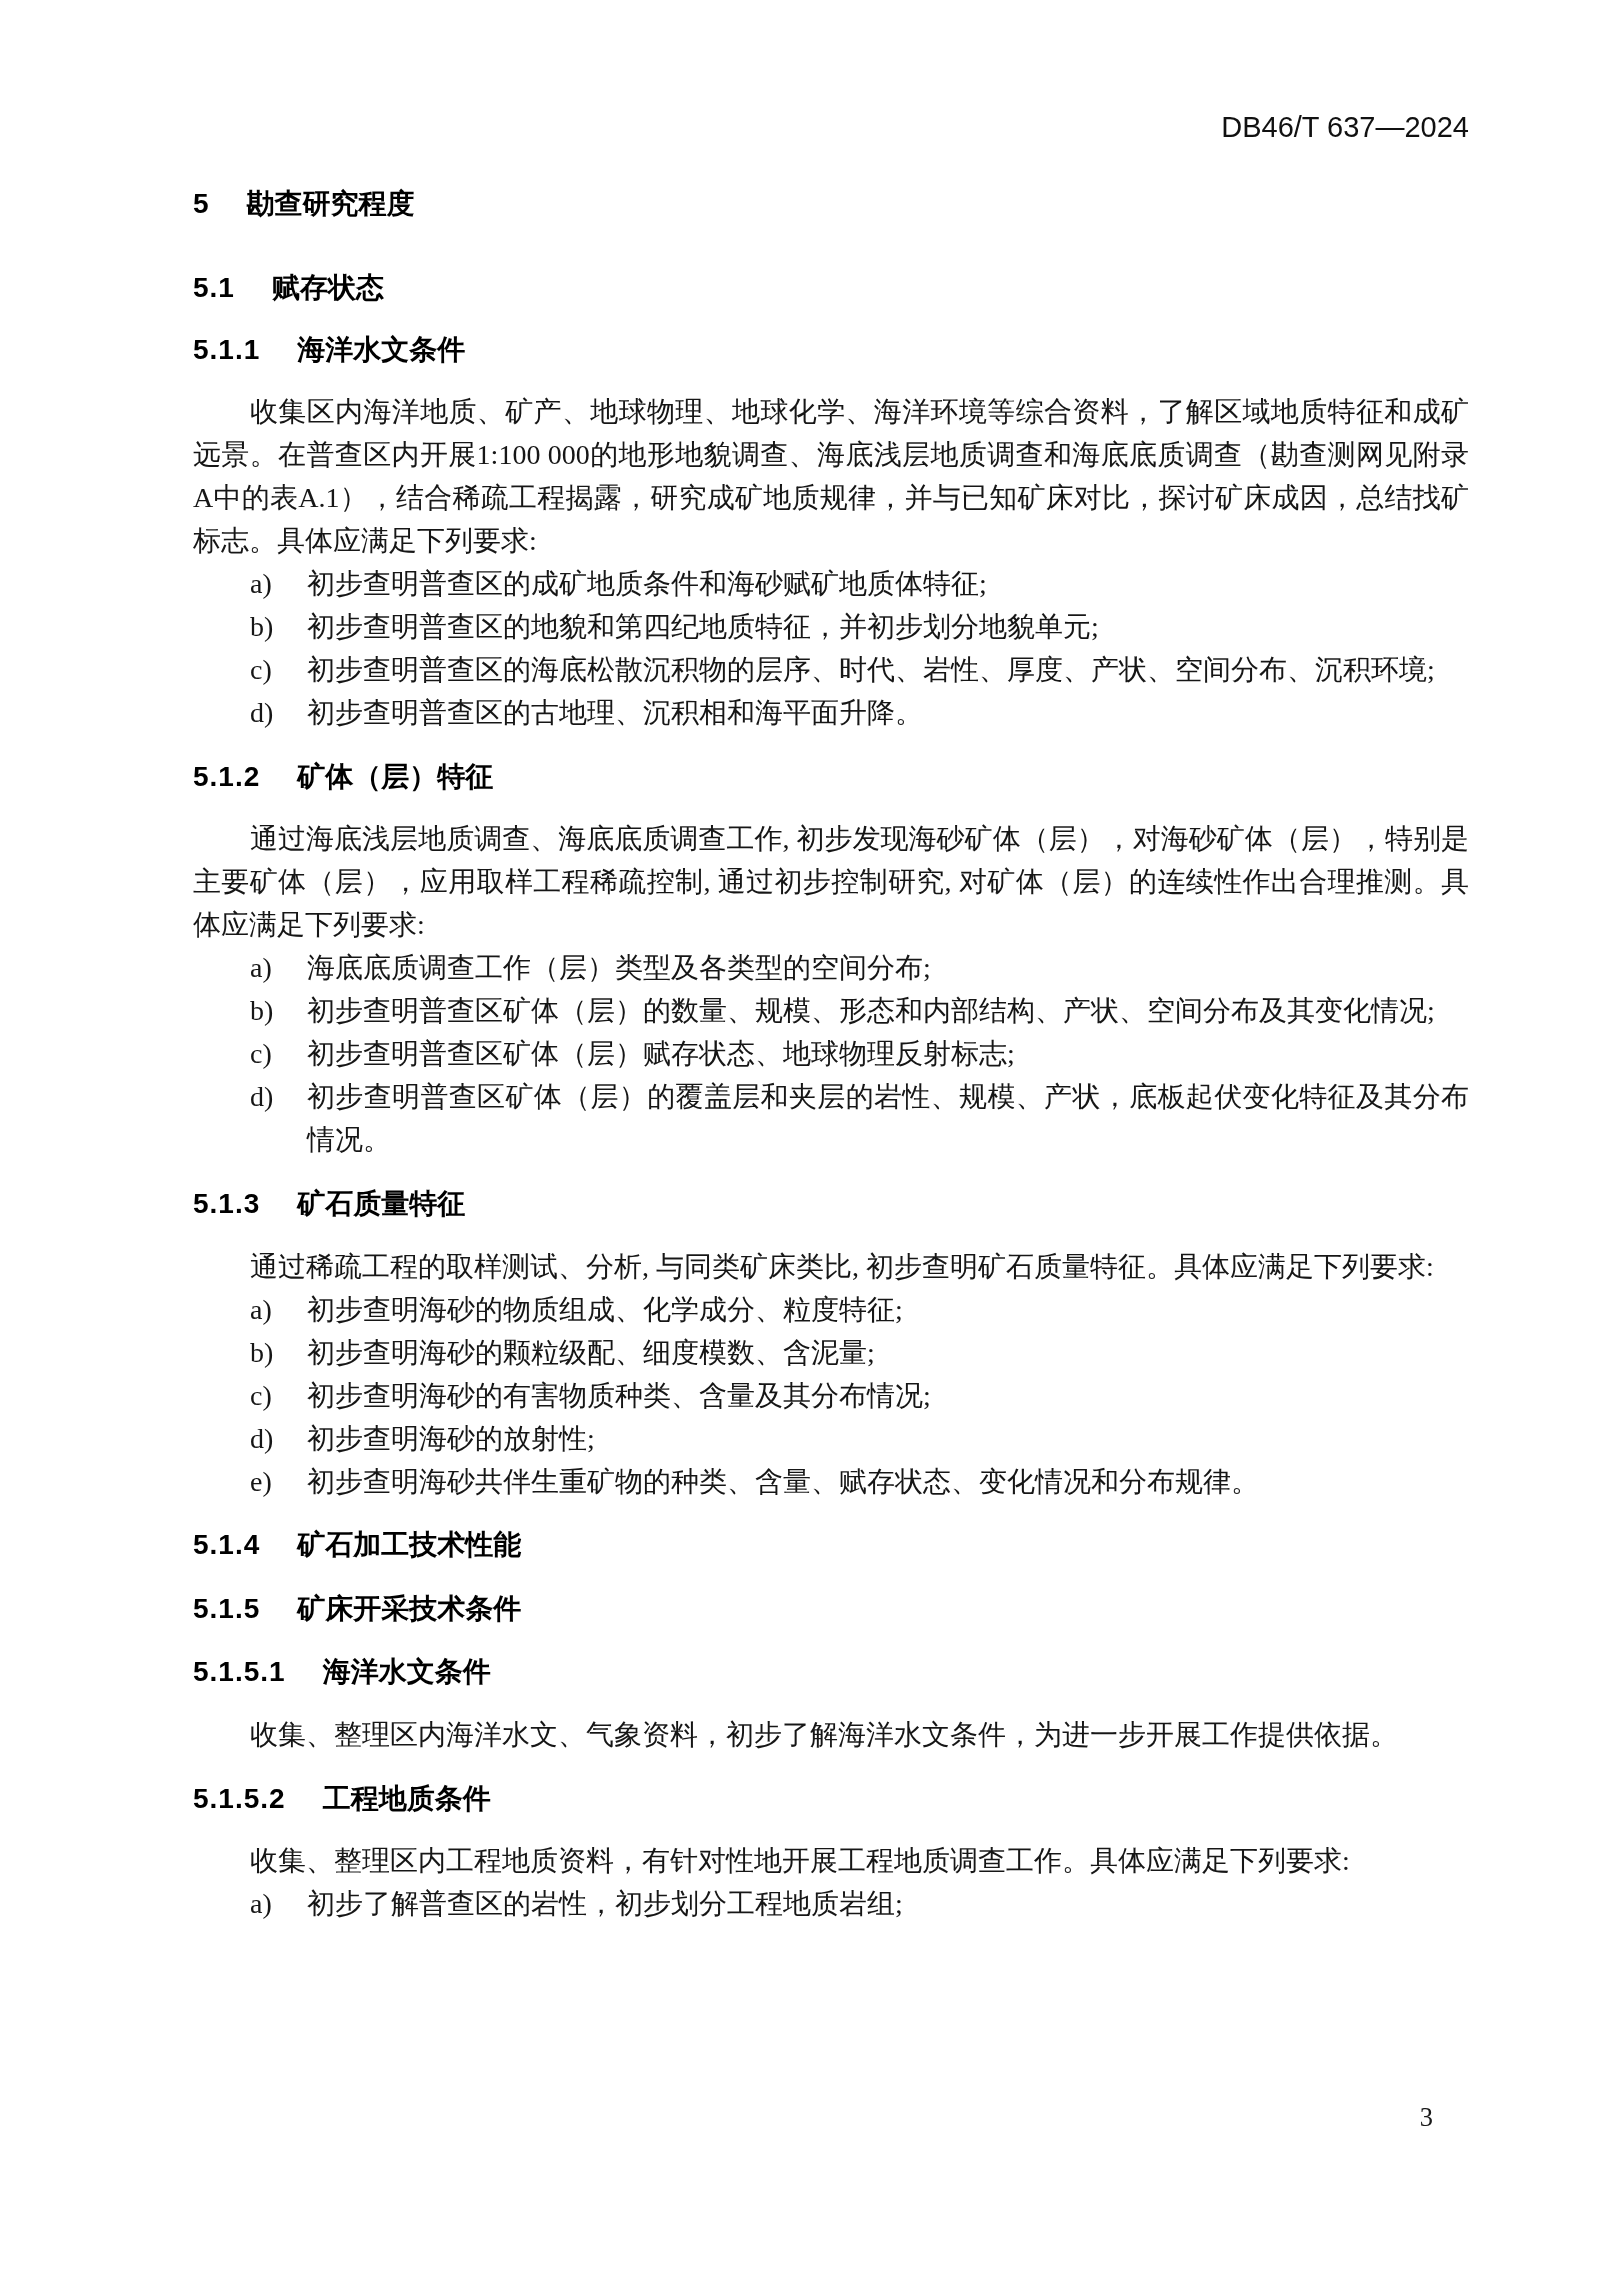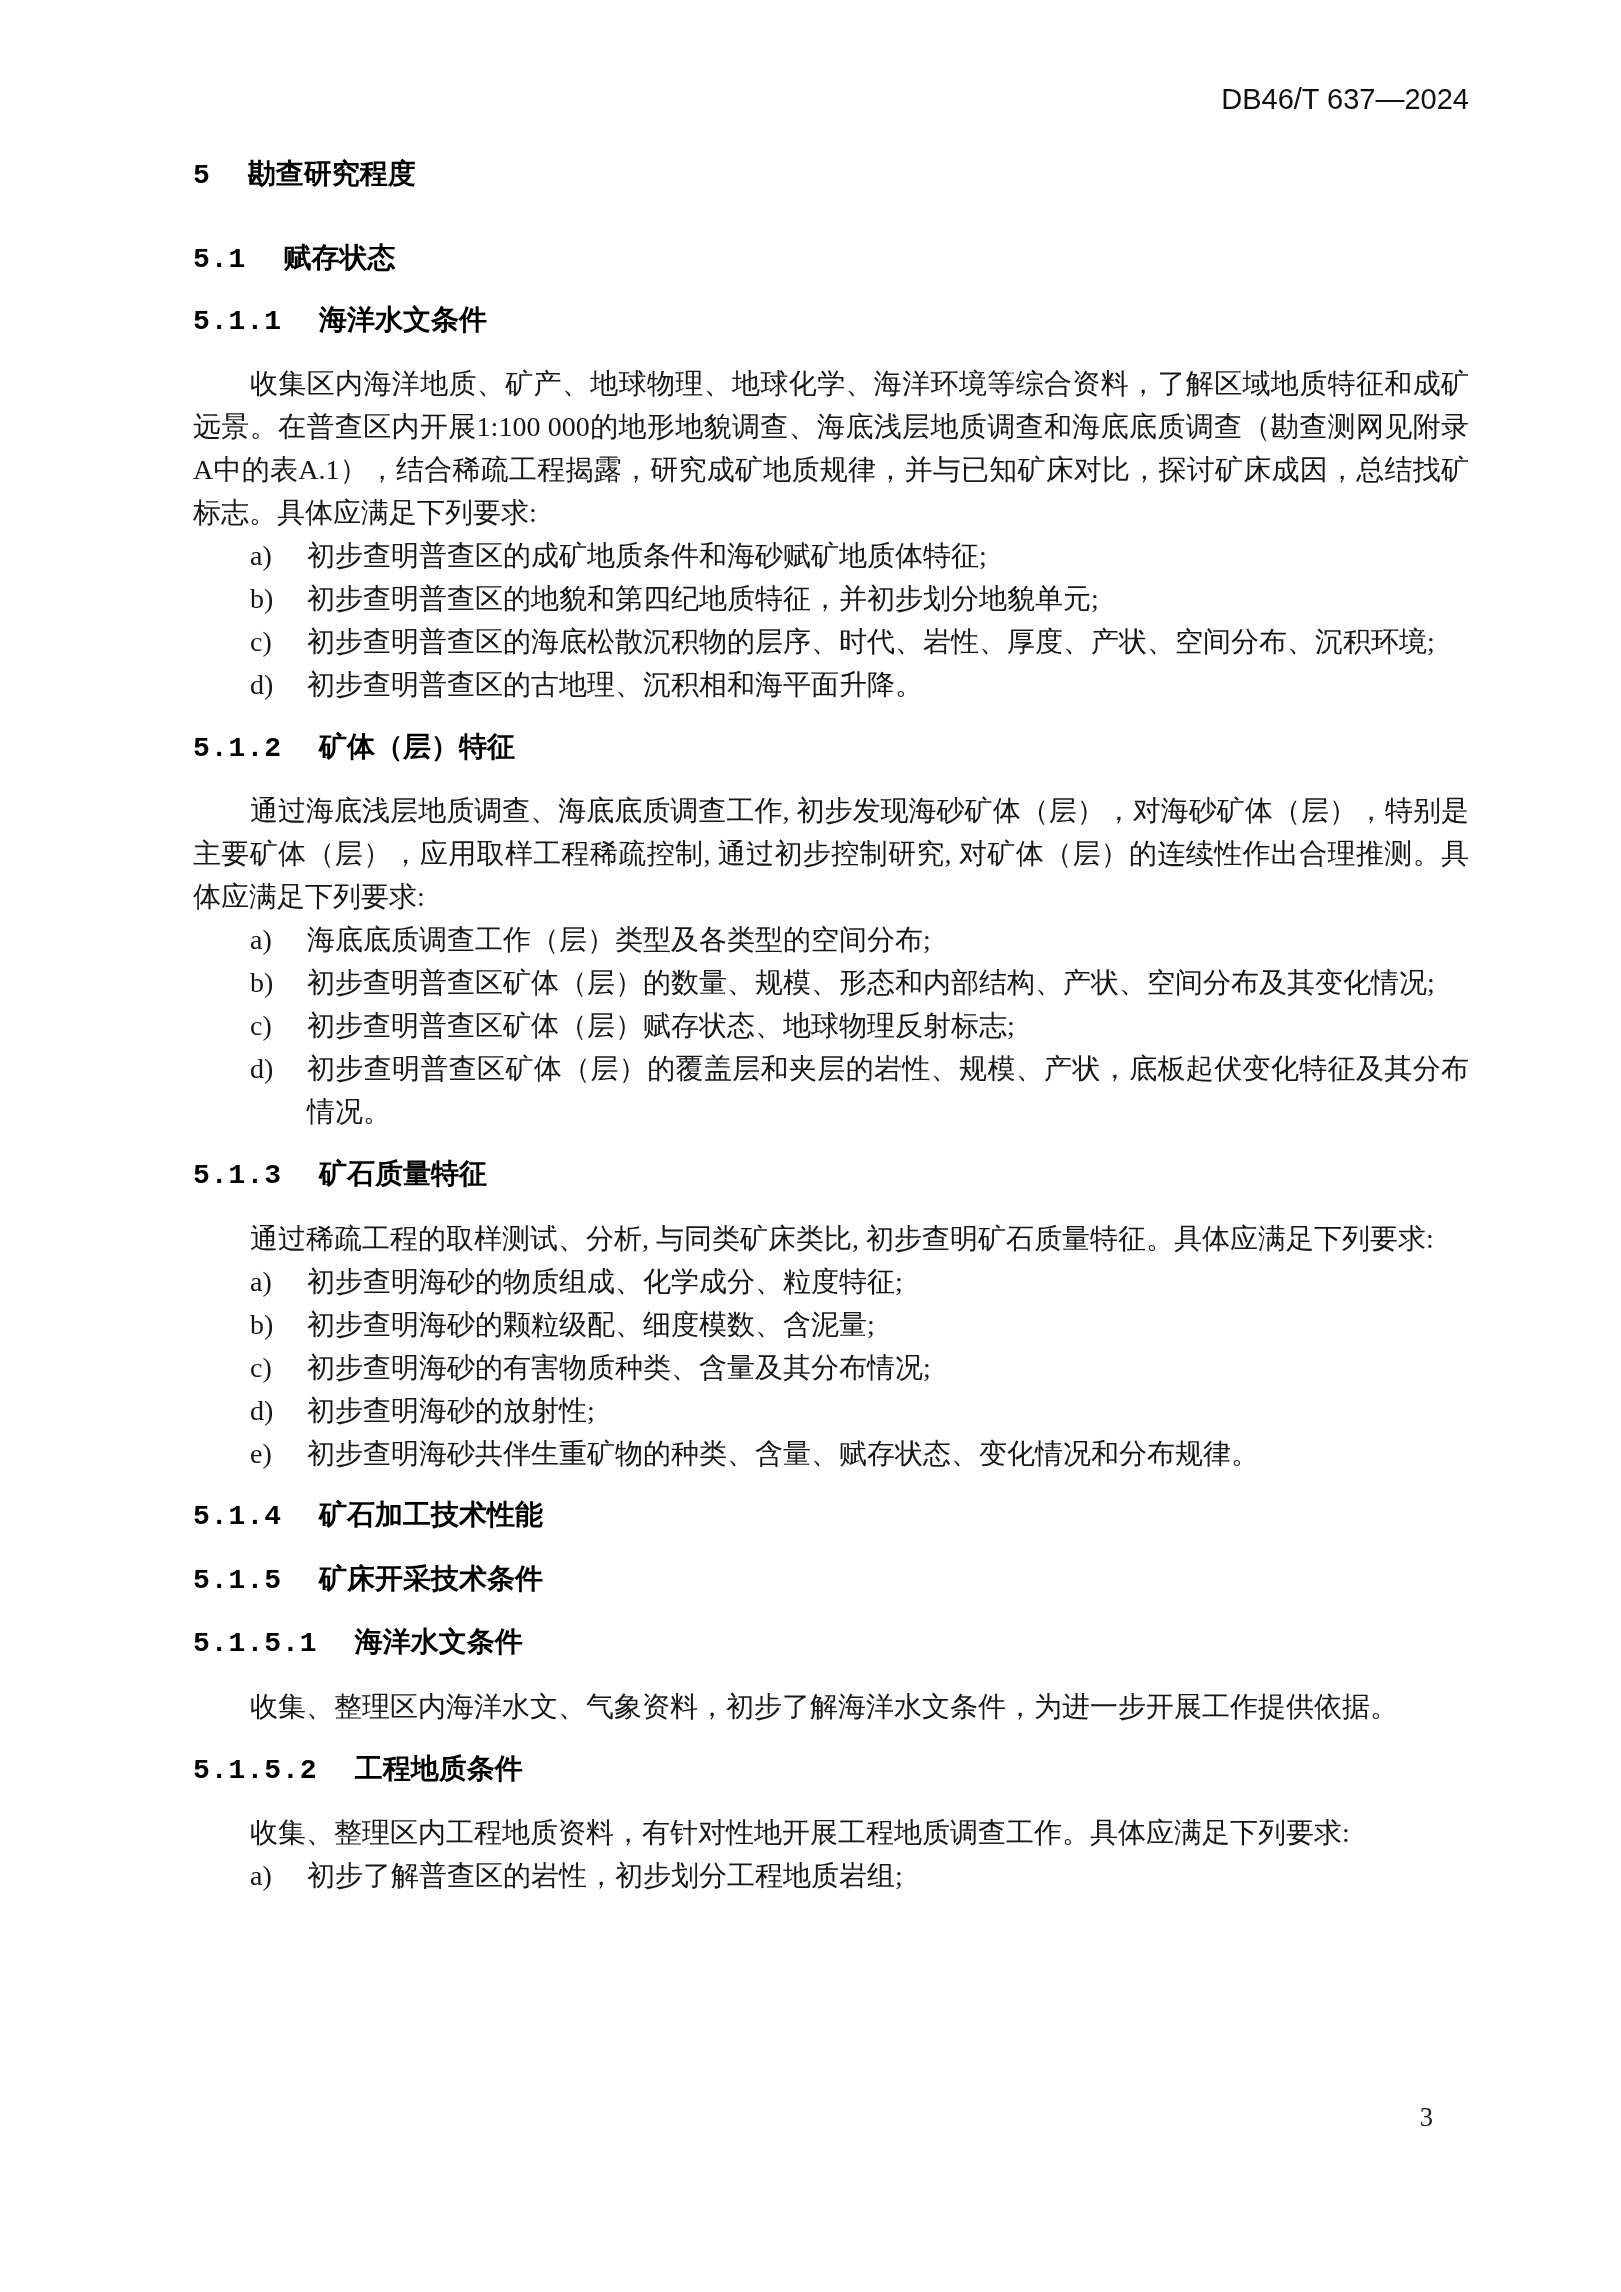--- a/index.html
+++ b/index.html
@@ -10,30 +10,30 @@
     font-family:"Liberation Serif","DejaVu Serif",serif;
     color:#161616;
     overflow:hidden;
   }
   .content {
     position:absolute;
     left:193px; top:0;
     width:1276px;
   }
   .doc-code {
-    padding-top:84px;
+    padding-top:112px;
     text-align:right;
     font-family:"Liberation Sans","DejaVu Sans",sans-serif;
     font-weight:500;
     font-size:29px;
     line-height:31px;
     color:#111;
   }
   .sec-h {
-    font-family:Liberation Mono, monospace;
+    font-family:Liberation Sans, sans-serif;
     font-weight:700;
     font-size:28px;
     line-height:43px;
     color:#000;
     margin-top:20.6px;
   }
   .sec-h .num { margin-right:37px; letter-spacing:1px; }
   .c5   { margin-top:39px; }
   .c51  { margin-top:41px; }
   .c511 { margin-top:18.6px; }

